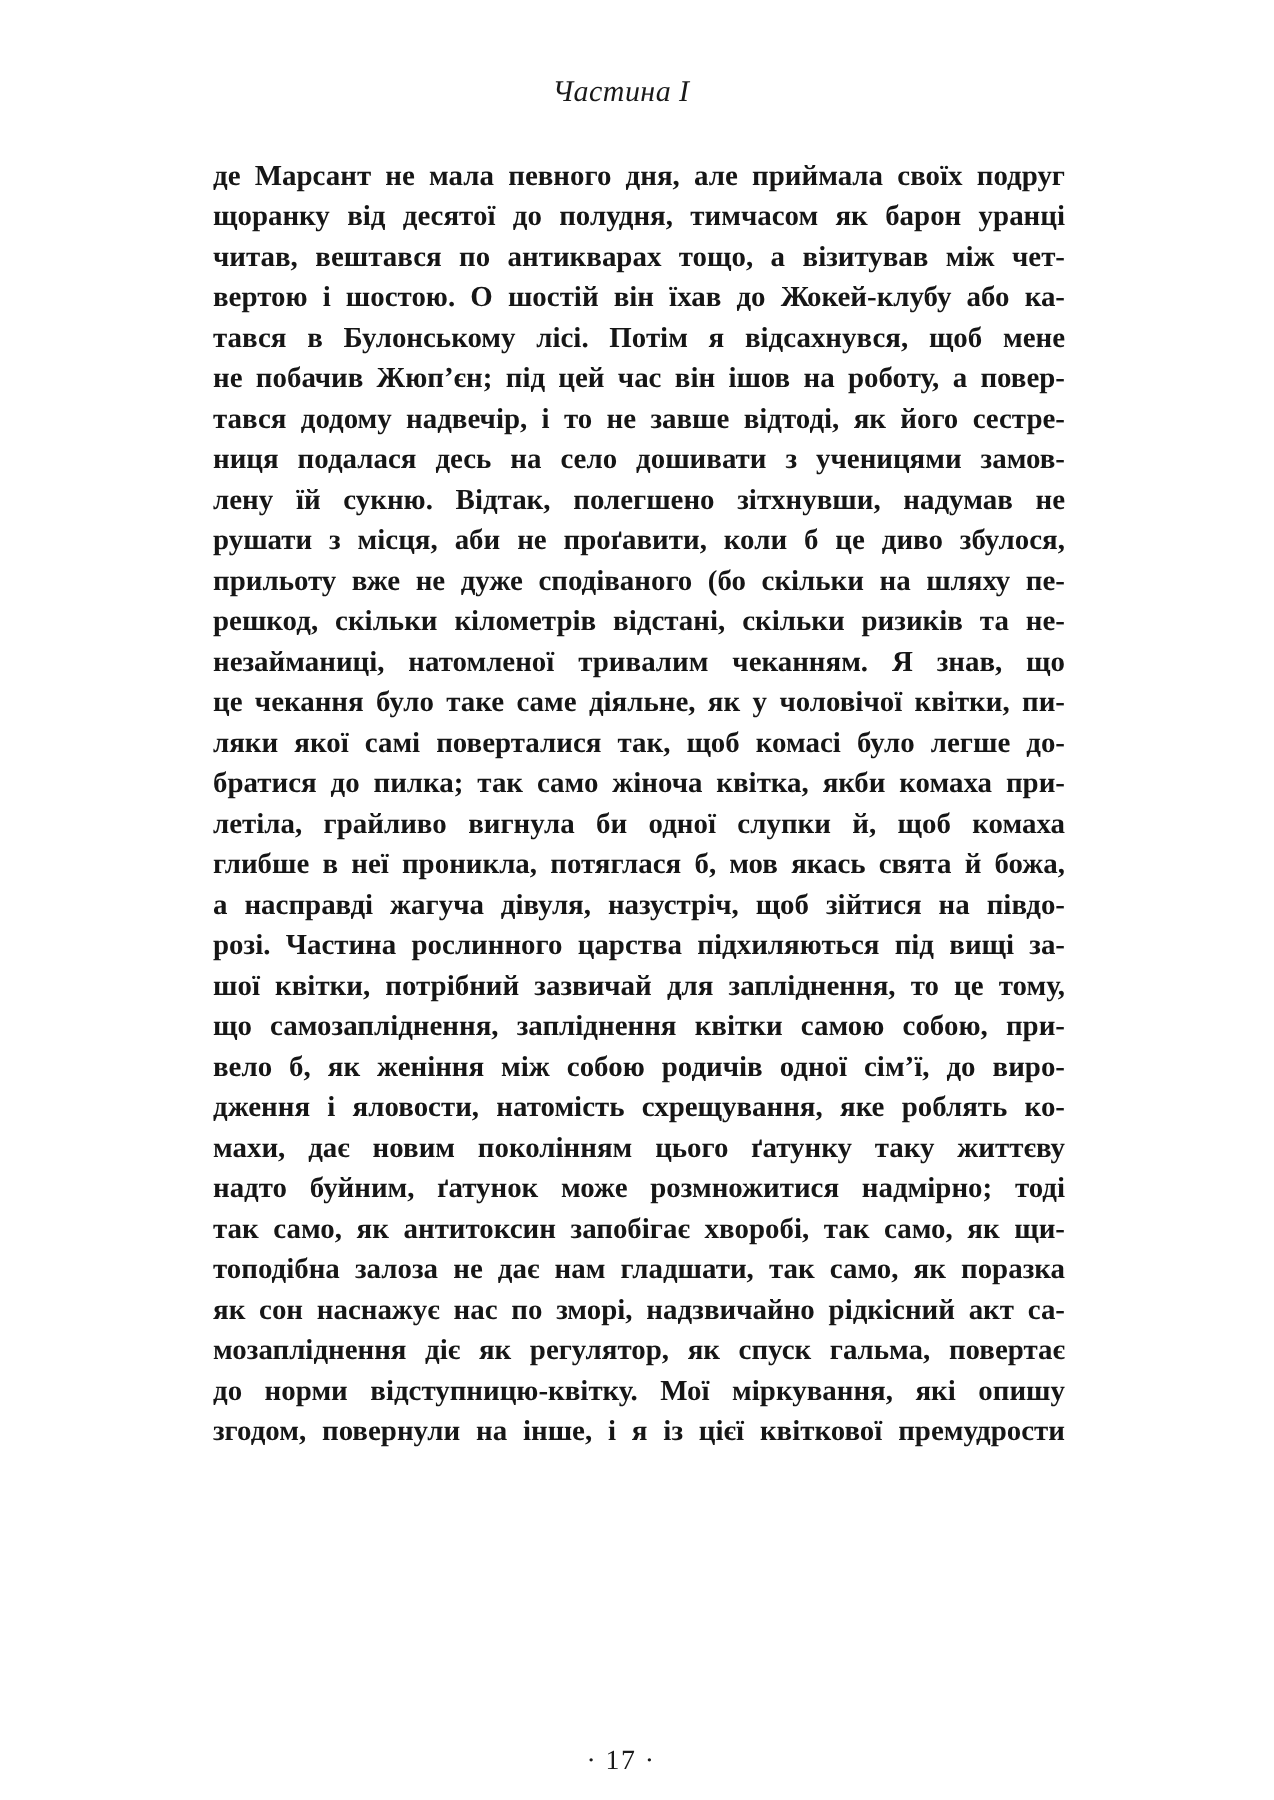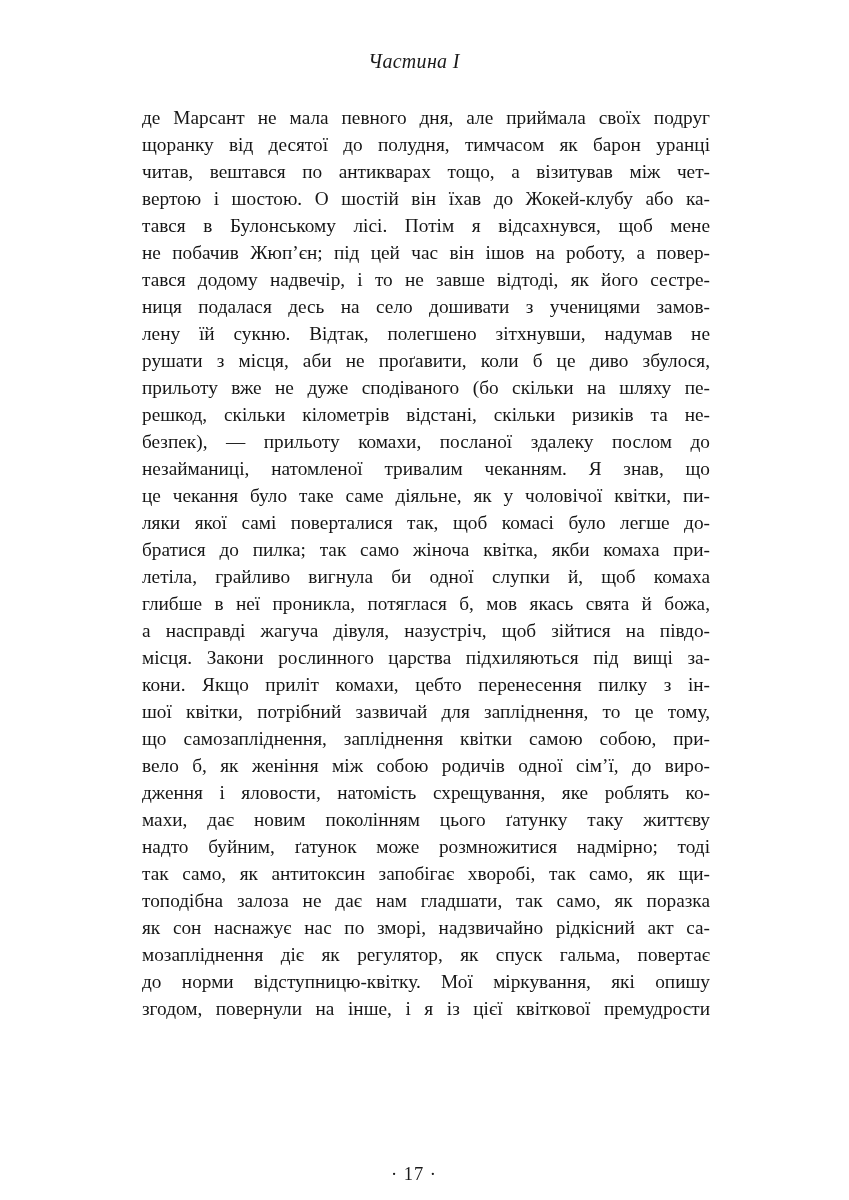--- a/index.html
+++ b/index.html
@@ -33,20 +33,21 @@
     left: 142px;
     width: 568px;
   }
   .line {
     font-size: 19.3px;
     line-height: 27px;
     text-align: justify;
     text-align-last: justify;
     color: #161616;
     white-space: normal;
+    font-weight: bold;
   }
   .page-number {
     position: absolute;
     top: 1164px;
     left: 0;
     width: 100%;
     text-align: center;
     font-size: 18.5px;
     color: #1a1a1a;
     letter-spacing: 1px;
@@ -64,30 +65,28 @@
       <div class="line">читав, вештався по антикварах тощо, а візитував між чет-</div>
       <div class="line">вертою і шостою. О шостій він їхав до Жокей-клубу або ка-</div>
       <div class="line">тався в Булонському лісі. Потім я відсахнувся, щоб мене</div>
       <div class="line">не побачив Жюп’єн; під цей час він ішов на роботу, а повер-</div>
       <div class="line">тався додому надвечір, і то не завше відтоді, як його сестре-</div>
       <div class="line">ниця подалася десь на село дошивати з ученицями замов-</div>
       <div class="line">лену їй сукню. Відтак, полегшено зітхнувши, надумав не</div>
       <div class="line">рушати з місця, аби не проґавити, коли б це диво збулося,</div>
       <div class="line">прильоту вже не дуже сподіваного (бо скільки на шляху пе-</div>
       <div class="line">решкод, скільки кілометрів відстані, скільки ризиків та не-</div>
-      <div class="line">безпек), — прильоту комахи, посланої здалеку послом до</div>
       <div class="line">незайманиці, натомленої тривалим чеканням. Я знав, що</div>
       <div class="line">це чекання було таке саме діяльне, як у чоловічої квітки, пи-</div>
       <div class="line">ляки якої самі поверталися так, щоб комасі було легше до-</div>
       <div class="line">братися до пилка; так само жіноча квітка, якби комаха при-</div>
       <div class="line">летіла, грайливо вигнула би одної слупки й, щоб комаха</div>
       <div class="line">глибше в неї проникла, потяглася б, мов якась свята й божа,</div>
       <div class="line">а насправді жагуча дівуля, назустріч, щоб зійтися на півдо-</div>
-      <div class="line">місця. Закони рослинного царства підхиляються під вищі за-</div>
-      <div class="line">кони. Якщо приліт комахи, цебто перенесення пилку з ін-</div>
+      <div class="line">розі. Частина рослинного царства підхиляються під вищі за-</div>
       <div class="line">шої квітки, потрібний зазвичай для запліднення, то це тому,</div>
       <div class="line">що самозапліднення, запліднення квітки самою собою, при-</div>
       <div class="line">вело б, як женіння між собою родичів одної сім’ї, до виро-</div>
       <div class="line">дження і яловости, натомість схрещування, яке роблять ко-</div>
       <div class="line">махи, дає новим поколінням цього ґатунку таку життєву</div>
       <div class="line">надто буйним, ґатунок може розмножитися надмірно; тоді</div>
       <div class="line">так само, як антитоксин запобігає хворобі, так само, як щи-</div>
       <div class="line">топодібна залоза не дає нам гладшати, так само, як поразка</div>
       <div class="line">як сон наснажує нас по зморі, надзвичайно рідкісний акт са-</div>
       <div class="line">мозапліднення діє як регулятор, як спуск гальма, повертає</div>

